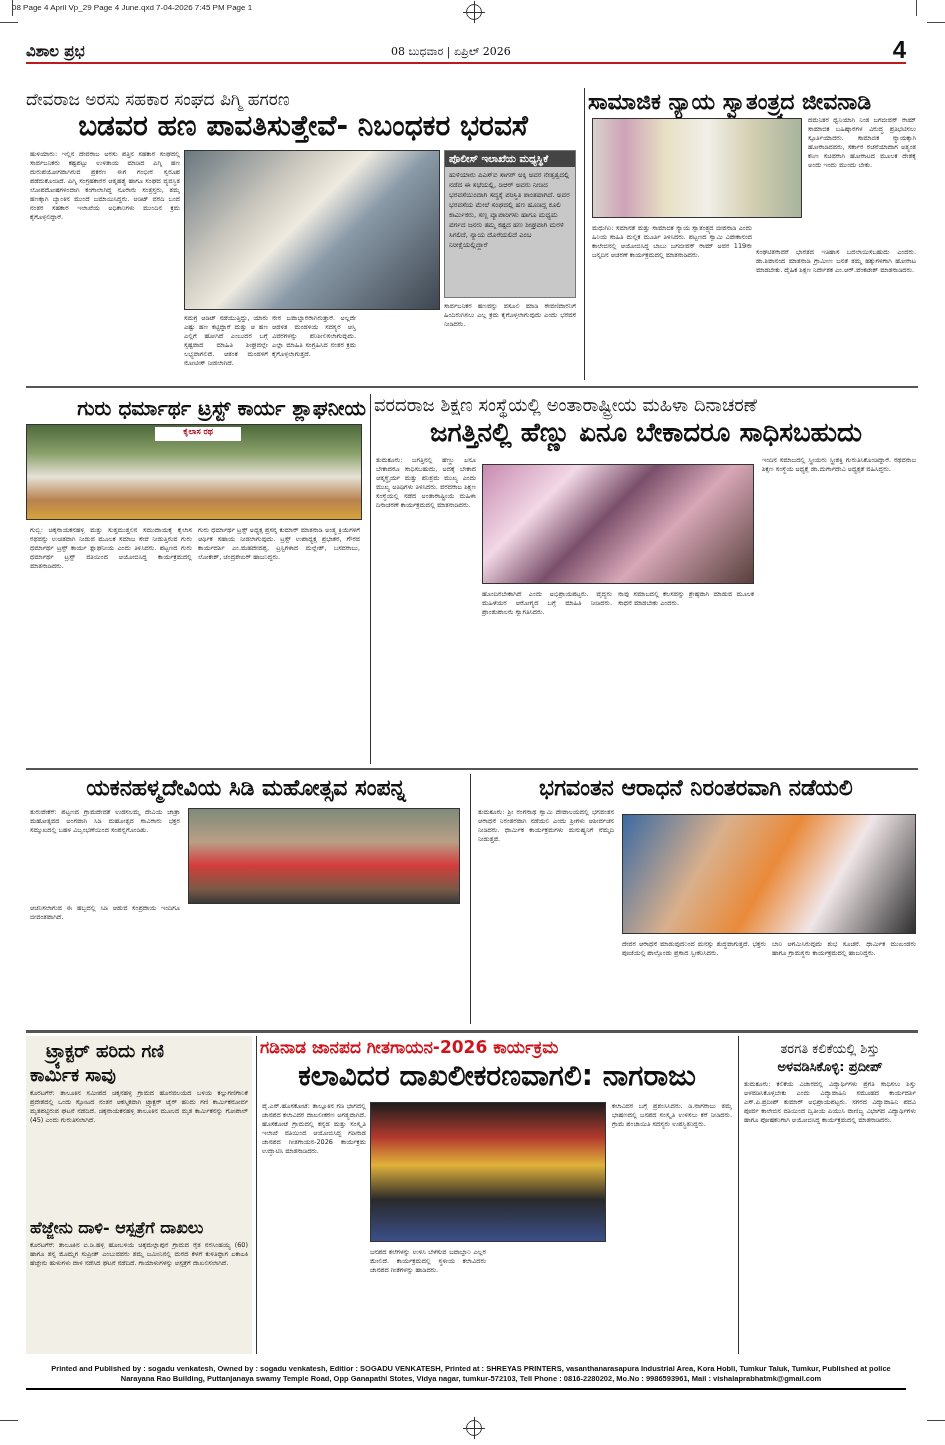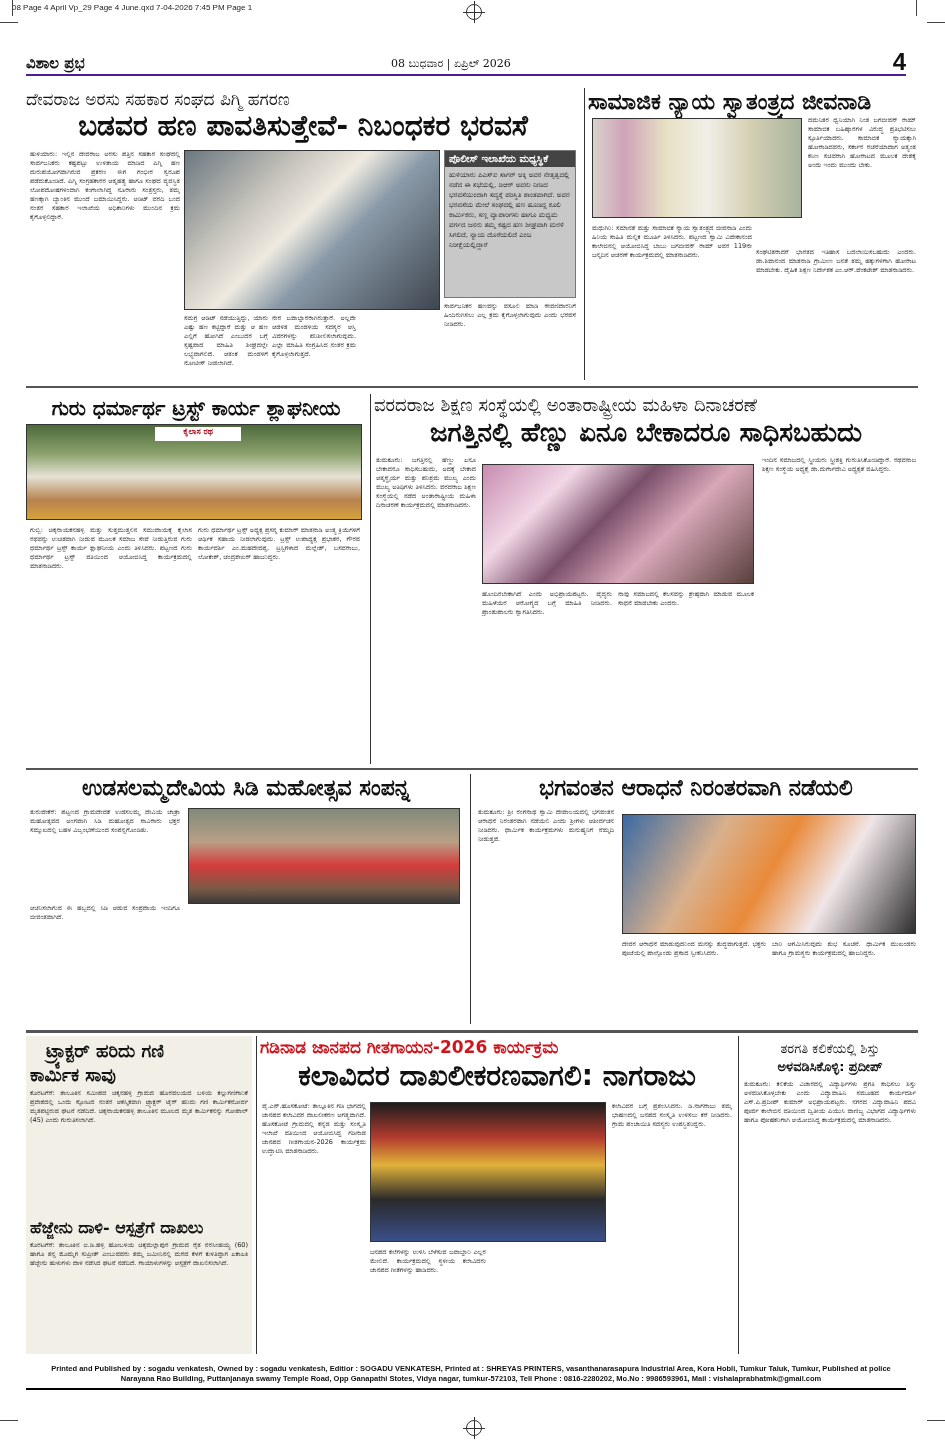--- a/index.html
+++ b/index.html
@@ -2,21 +2,21 @@
 <html><head>
 <meta charset="utf-8">
 <style>
   *{box-sizing:border-box;margin:0;padding:0}
   body{width:945px;height:1445px;background:#fff;font-family:"DejaVu Sans",sans-serif;color:#111;position:relative;overflow:hidden}
   .slug{position:absolute;left:12px;top:3px;font-size:8px;color:#222;font-family:Liberation Sans, sans-serif}
   .crop{position:absolute;background:#444}
   .reg{position:absolute;left:275px;top:2px;width:16px;height:16px;border:1px solid #333;border-radius:50%}
   .reg::before{content:"";position:absolute;left:7px;top:-4px;width:1px;height:22px;background:#333}
   .reg::after{content:"";position:absolute;top:7px;left:-4px;height:1px;width:22px;background:#333}
-  .masthead{position:absolute;left:26px;top:52px;width:880px;height:24px;border-bottom:2px solid #4c1d95}
+  .masthead{position:absolute;left:26px;top:40px;width:880px;height:24px;border-bottom:2px solid #b91c1c}
   .logo{position:absolute;left:0;top:2px;font-size:15px;font-weight:bold;font-family:"DejaVu Serif",serif}
   .date{position:absolute;left:365px;top:5px;font-size:11px;font-family:"DejaVu Serif",serif}
   .pageno{position:absolute;right:0;top:-4px;font-size:24px;font-weight:bold;font-family:"Liberation Sans",sans-serif}
   .box{position:absolute;overflow:hidden}
   .kicker{font-size:17px;line-height:22px}
   .hed{font-size:26px;text-align:center;font-weight:bold;line-height:32px}
   .hed2{font-size:22px;font-weight:bold;line-height:28px}
   .body{font-size:6.5px;line-height:9px;color:#222;text-align:justify}
   .col{position:absolute;overflow:hidden}
   .photo{position:absolute;border:1px solid #333;overflow:hidden}
@@ -67,21 +67,21 @@
   <div class="hed2" style="text-align:left">ಸಾಮಾಜಿಕ ನ್ಯಾಯ ಸ್ವಾತಂತ್ರ್ಯದ ಜೀವನಾಡಿ</div>
   <div class="photo" style="left:4px;top:30px;width:210px;height:100px;background:linear-gradient(90deg,#d9d2cc 0%,#cfa3b8 15%,#e7e0c4 35%,#f1efe8 55%,#d6d0b4 75%,#a8b49c 100%)"></div>
   <div class="col body" style="left:220px;top:28px;width:108px;height:130px">ದಮನಿತರ ಧ್ವನಿಯಾಗಿ ನಿಂತ ಜಗಜೀವನ್ ರಾಮ್ ಸಾಮಾಜಿಕ ಬಹಿಷ್ಕಾರಗಳ ವಿರುದ್ಧ ಪ್ರತಿಭಟಿಸಲು ಸ್ಫೂರ್ತಿಯಾದರು. ಸಾಮಾಜಿಕ ನ್ಯಾಯಕ್ಕಾಗಿ ಹೋರಾಡಿದವರು, ಸರ್ಕಾರ ರಚನೆಯಾದಾಗ ಅತ್ಯಂತ ಕಠಿಣ ಸಚಿವರಾಗಿ ಹೋರಾಟದ ಮೂಲಕ ದೇಶಕ್ಕೆ ಅಂದು ಇಂದು ಮುಂದು ಬೇಕು.</div>
   <div class="col body" style="left:4px;top:136px;width:160px;height:160px">ಮಧುಗಿರಿ: ಸಮಾನತೆ ಮತ್ತು ಸಾಮಾಜಿಕ ನ್ಯಾಯ ಸ್ವಾತಂತ್ರ್ಯದ ಜೀವನಾಡಿ ಎಂದು ಹಿರಿಯ ಸಾಹಿತಿ ಮಲ್ಲಿಕ ಮೂರ್ತಿ ತಿಳಿಸಿದರು. ಪಟ್ಟಣದ ಸ್ವಾಮಿ ವಿವೇಕಾನಂದ ಕಾಲೇಜಿನಲ್ಲಿ ಆಯೋಜಿಸಿದ್ದ ಬಾಬು ಜಗಜೀವನ್ ರಾಮ್ ಅವರ 119ನೇ ಜನ್ಮದಿನ ಆಚರಣೆ ಕಾರ್ಯಕ್ರಮದಲ್ಲಿ ಮಾತನಾಡಿದರು.</div>
   <div class="col body" style="left:168px;top:160px;width:160px;height:136px">ಸಂಘಟಿತರಾದರೆ ಭಾರತದ ಇತಿಹಾಸ ಬದಲಾಯಿಸಬಹುದು ಎಂದರು. ಡಾ.ಶಿವಾನಂದ ಮಾತನಾಡಿ ಗ್ರಾಮೀಣ ಜನತೆ ತಮ್ಮ ಹಕ್ಕುಗಳಿಗಾಗಿ ಹೋರಾಟ ಮಾಡಬೇಕು. ದೈಹಿಕ ಶಿಕ್ಷಣ ನಿರ್ದೇಶಕ ಎಂ.ಆರ್.ವೆಂಕಟೇಶ್ ಮಾತನಾಡಿದರು.</div>
 </div>
 
 <div class="hr" style="left:26px;top:386px;width:892px"></div>
 
 <div class="box" style="left:26px;top:394px;width:340px;height:370px">
-  <div class="hed2" style="font-size:20px;text-align:center">ಗುರು ಧರ್ಮಾರ್ಥ ಟ್ರಸ್ಟ್ ಕಾರ್ಯ ಶ್ಲಾಘನೀಯ</div>
+  <div class="hed2" style="font-size:20px;text-align:right">ಗುರು ಧರ್ಮಾರ್ಥ ಟ್ರಸ್ಟ್ ಕಾರ್ಯ ಶ್ಲಾಘನೀಯ</div>
   <div class="photo" style="left:0;top:30px;width:336px;height:96px;background:linear-gradient(180deg,#4d6a3c 0%,#8aa06a 30%,#e6e2d6 55%,#b7824f 80%,#d7a33c 100%)">
     <div style="position:absolute;left:128px;top:2px;width:86px;height:14px;background:#fff;color:#a12;font-size:8px;text-align:center;font-weight:bold">ಕೈಲಾಸ ರಥ</div>
   </div>
   <div class="col body" style="left:4px;top:132px;width:162px;height:232px">ಗುಬ್ಬಿ: ಚಿಕ್ಕನಾಯಕನಹಳ್ಳಿ ಮತ್ತು ಸುತ್ತಮುತ್ತಲಿನ ಸಮುದಾಯಕ್ಕೆ ಕೈಲಾಸ ರಥವನ್ನು ಉಚಿತವಾಗಿ ನೀಡುವ ಮೂಲಕ ಸಮಾಜ ಸೇವೆ ನೀಡುತ್ತಿರುವ ಗುರು ಧರ್ಮಾರ್ಥ ಟ್ರಸ್ಟ್ ಕಾರ್ಯ ಶ್ಲಾಘನೀಯ ಎಂದು ತಿಳಿಸಿದರು. ಪಟ್ಟಣದ ಗುರು ಧರ್ಮಾರ್ಥ ಟ್ರಸ್ಟ್ ವತಿಯಿಂದ ಆಯೋಜಿಸಿದ್ದ ಕಾರ್ಯಕ್ರಮದಲ್ಲಿ ಮಾತನಾಡಿದರು.</div>
   <div class="col body" style="left:172px;top:132px;width:162px;height:232px">ಗುರು ಧರ್ಮಾರ್ಥ ಟ್ರಸ್ಟ್ ಅಧ್ಯಕ್ಷ ಪ್ರಸನ್ನ ಕುಮಾರ್ ಮಾತನಾಡಿ ಅಂತ್ಯ ಕ್ರಿಯೆಗಳಿಗೆ ಆರ್ಥಿಕ ಸಹಾಯ ನೀಡಲಾಗುವುದು. ಟ್ರಸ್ಟ್ ಉಪಾಧ್ಯಕ್ಷ ಪ್ರಭಾಕರ, ಗೌರವ ಕಾರ್ಯದರ್ಶಿ ಎಂ.ಮಹದೇವಪ್ಪ, ಟ್ರಸ್ಟಿಗಳಾದ ಮಲ್ಲೇಶ್, ಬಸವರಾಜು, ಲೋಕೇಶ್, ಚಂದ್ರಶೇಖರ್ ಹಾಜರಿದ್ದರು.</div>
 </div>
 <div class="vr" style="left:370px;top:394px;height:370px"></div>
 
 <div class="box" style="left:374px;top:394px;width:544px;height:370px">
   <div class="kicker" style="font-size:18px">ವರದರಾಜ ಶಿಕ್ಷಣ ಸಂಸ್ಥೆಯಲ್ಲಿ ಅಂತಾರಾಷ್ಟ್ರೀಯ ಮಹಿಳಾ ದಿನಾಚರಣೆ</div>
@@ -89,21 +89,21 @@
   <div class="col body" style="left:2px;top:62px;width:100px;height:300px">ತುಮಕೂರು: ಜಗತ್ತಿನಲ್ಲಿ ಹೆಣ್ಣು ಏನೂ ಬೇಕಾದರೂ ಸಾಧಿಸಬಹುದು, ಅದಕ್ಕೆ ಬೇಕಾದ ಆತ್ಮಸ್ಥೈರ್ಯ ಮತ್ತು ಪರಿಶ್ರಮ ಮುಖ್ಯ ಎಂದು ಮುಖ್ಯ ಅತಿಥಿಗಳು ತಿಳಿಸಿದರು. ವರದರಾಜ ಶಿಕ್ಷಣ ಸಂಸ್ಥೆಯಲ್ಲಿ ನಡೆದ ಅಂತಾರಾಷ್ಟ್ರೀಯ ಮಹಿಳಾ ದಿನಾಚರಣೆ ಕಾರ್ಯಕ್ರಮದಲ್ಲಿ ಮಾತನಾಡಿದರು.</div>
   <div class="photo" style="left:108px;top:70px;width:272px;height:120px;background:linear-gradient(135deg,#c78bb0 0%,#f2d8e6 25%,#7a4f6a 45%,#d8a7b8 65%,#59403c 100%)"></div>
   <div class="col body" style="left:108px;top:196px;width:130px;height:168px">ಹೊಂದಿರಬೇಕಾಗಿದೆ ಎಂದು ಅಭಿಪ್ರಾಯಪಟ್ಟರು. ವೈದ್ಯರು ಮಹಿಳೆಯರ ಆರೋಗ್ಯದ ಬಗ್ಗೆ ಮಾಹಿತಿ ನೀಡಿದರು. ಪ್ರಾಂಶುಪಾಲರು ಸ್ವಾಗತಿಸಿದರು.</div>
   <div class="col body" style="left:244px;top:196px;width:136px;height:168px">ನಾವು ಸಮಾಜದಲ್ಲಿ ಕೆಲಸವನ್ನು ಶ್ರೇಷ್ಠವಾಗಿ ಮಾಡುವ ಮೂಲಕ ಸಾಧನೆ ಮಾಡಬೇಕು ಎಂದರು.</div>
   <div class="col body" style="left:388px;top:62px;width:154px;height:300px">ಇಂದಿನ ಸಮಾಜದಲ್ಲಿ ಸ್ತ್ರೀಯರು ಸ್ತ್ರೀಶಕ್ತಿ ಗುರುತಿಸಿಕೊಂಡಿದ್ದಾರೆ. ರಥವನಾಜ ಶಿಕ್ಷಣ ಸಂಸ್ಥೆಯ ಅಧ್ಯಕ್ಷೆ ಡಾ.ದುರ್ಗಾದೇವಿ ಅಧ್ಯಕ್ಷತೆ ವಹಿಸಿದ್ದರು.</div>
 </div>
 
 <div class="hr" style="left:26px;top:768px;width:892px"></div>
 
 <div class="box" style="left:26px;top:774px;width:440px;height:250px">
-  <div class="hed2" style="font-size:22px;text-align:center">ಉಡಸಲಮ್ಮದೇವಿಯ ಸಿಡಿ ಮಹೋತ್ಸವ ಸಂಪನ್ನ</div>
+  <div class="hed2" style="font-size:22px;text-align:center">ಯಕನಹಳ್ಮದೇವಿಯ ಸಿಡಿ ಮಹೋತ್ಸವ ಸಂಪನ್ನ</div>
   <div class="col body" style="left:4px;top:34px;width:150px;height:90px">ತುರುವೇಕೆರೆ: ಪಟ್ಟಣದ ಗ್ರಾಮದೇವತೆ ಉಡಸಲಮ್ಮ ದೇವಿಯ ಜಾತ್ರಾ ಮಹೋತ್ಸವದ ಅಂಗವಾಗಿ ಸಿಡಿ ಮಹೋತ್ಸವ ಸಾವಿರಾರು ಭಕ್ತರ ಸಮ್ಮುಖದಲ್ಲಿ ಬಹಳ ವಿಜೃಂಭಣೆಯಿಂದ ಸಂಪನ್ನಗೊಂಡಿತು.</div>
   <div class="photo" style="left:162px;top:34px;width:272px;height:96px;background:linear-gradient(180deg,#7f8a7a 0%,#b99f86 35%,#d43c3c 60%,#7b5a46 85%,#3a3a3a 100%)"></div>
   <div class="col body" style="left:4px;top:130px;width:150px;height:116px">ಆಚರಿಸಲಾಗುವ ಈ ಹಬ್ಬದಲ್ಲಿ ಸಿಡಿ ಆಡುವ ಸಂಪ್ರದಾಯ ಇಂದಿಗೂ ಜೀವಂತವಾಗಿದೆ.</div>
 </div>
 <div class="vr" style="left:470px;top:774px;height:250px"></div>
 
 <div class="box" style="left:474px;top:774px;width:444px;height:250px">
   <div class="hed2" style="font-size:22px;text-align:center">ಭಗವಂತನ ಆರಾಧನೆ ನಿರಂತರವಾಗಿ ನಡೆಯಲಿ</div>
   <div class="col body" style="left:4px;top:34px;width:136px;height:212px">ತುಮಕೂರು: ಶ್ರೀ ರಂಗನಾಥ ಸ್ವಾಮಿ ದೇವಾಲಯದಲ್ಲಿ ಭಗವಂತನ ಆರಾಧನೆ ನಿರಂತರವಾಗಿ ನಡೆಯಲಿ ಎಂದು ಶ್ರೀಗಳು ಆಶೀರ್ವಚನ ನೀಡಿದರು. ಧಾರ್ಮಿಕ ಕಾರ್ಯಕ್ರಮಗಳು ಮನುಷ್ಯನಿಗೆ ನೆಮ್ಮದಿ ನೀಡುತ್ತವೆ.</div>
   <div class="photo" style="left:148px;top:40px;width:294px;height:120px;background:linear-gradient(120deg,#3b6aa3 0%,#d9b08c 30%,#e98a3a 50%,#f0e6e8 70%,#2f2f2f 100%)"></div>

